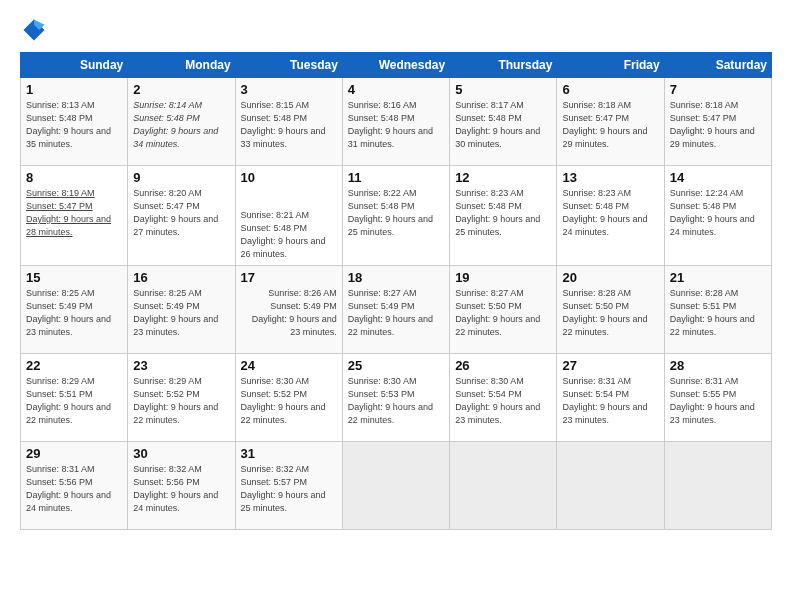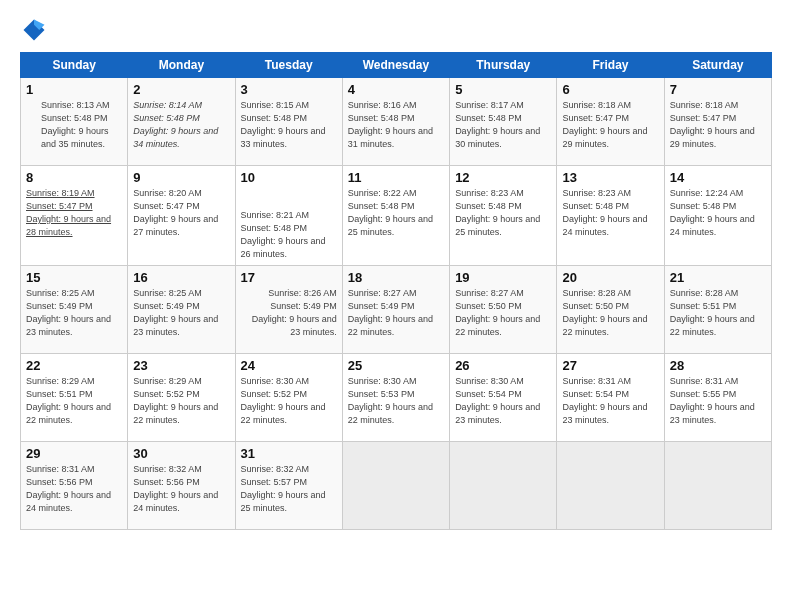--- a/index.html
+++ b/index.html
@@ -60,21 +60,21 @@
       width: 100%;
       border-collapse: collapse;
       table-layout: fixed;
     }
     .calendar thead tr th {
       background-color: #1565c0;
       color: #fff;
       font-size: 12px;
       font-weight: bold;
       padding: 5px 4px;
-      text-align: center;
+      text-align: right;
       border: 1px solid #1565c0;
     }
     .calendar tbody tr td {
       vertical-align: top;
       border: 1px solid #ccc;
       padding: 4px 5px;
       height: 88px;
       font-size: 9.5px;
       color: #333;
       background: #fff;
@@ -128,21 +128,21 @@
           <th>Wednesday</th>
           <th>Thursday</th>
           <th>Friday</th>
           <th>Saturday</th>
         </tr>
     </thead>
     <tbody id="calendar-body">
     <tr>
           <td>
             <span class="day-num">1</span>
-            <div class="day-info" style="white-space: pre-line; margin-left: 15px;">Sunrise: 8:13 AM
+            <div class="day-info" style="white-space: pre-line;">Sunrise: 8:13 AM
 Sunset: 5:48 PM
 Daylight: 9 hours and 35 minutes.</div>
           </td>
           <td>
             <span class="day-num">2</span>
             <div class="day-info" style="white-space: pre-line; font-style: italic;">Sunrise: 8:14 AM
 Sunset: 5:48 PM
 Daylight: 9 hours and 34 minutes.</div>
           </td>
           <td>

